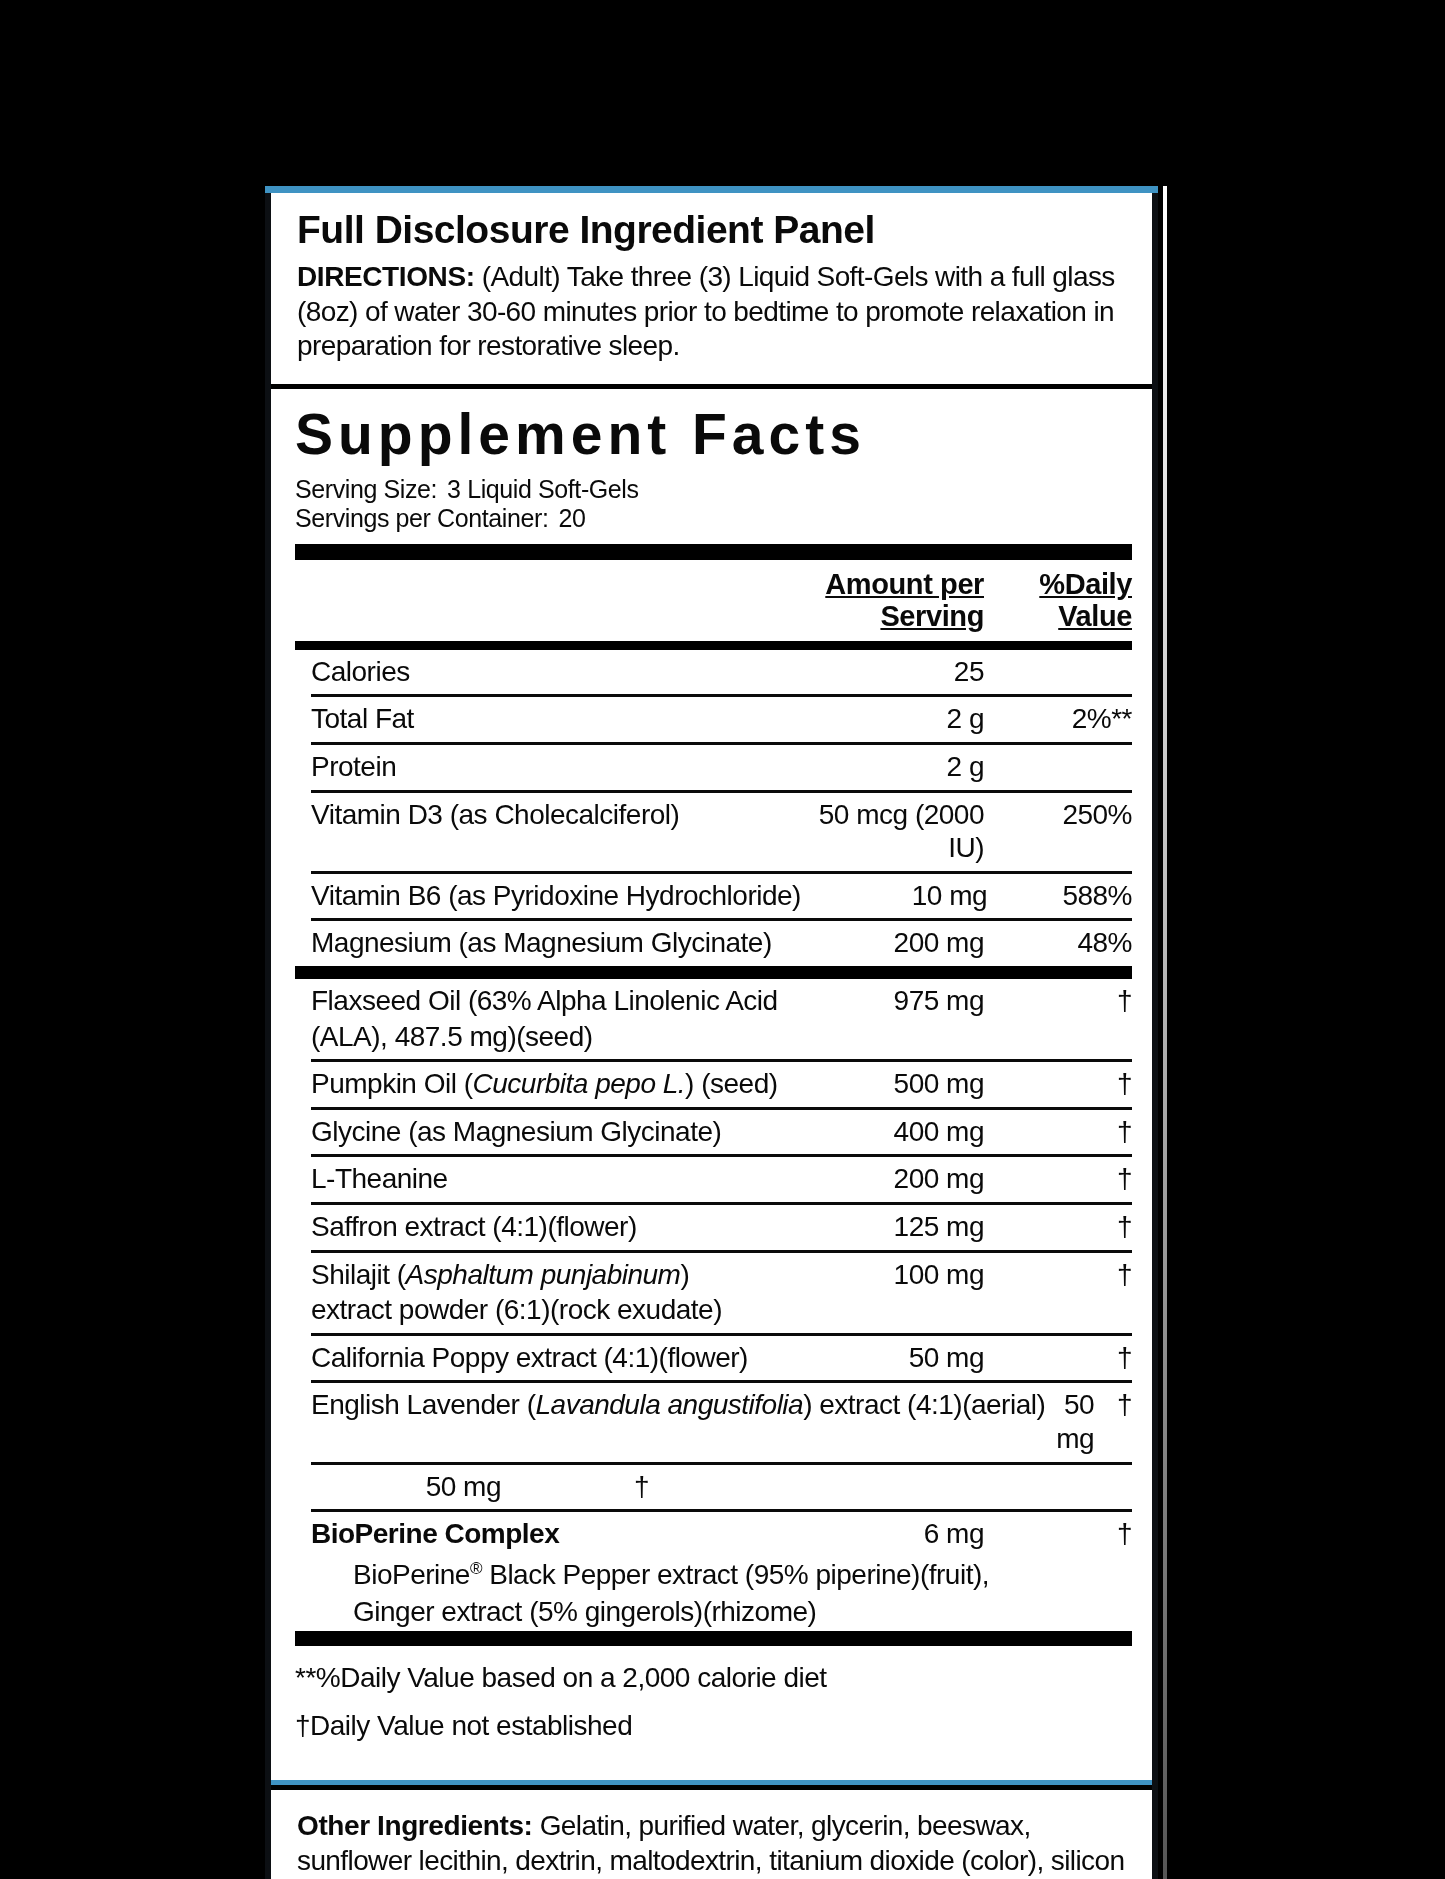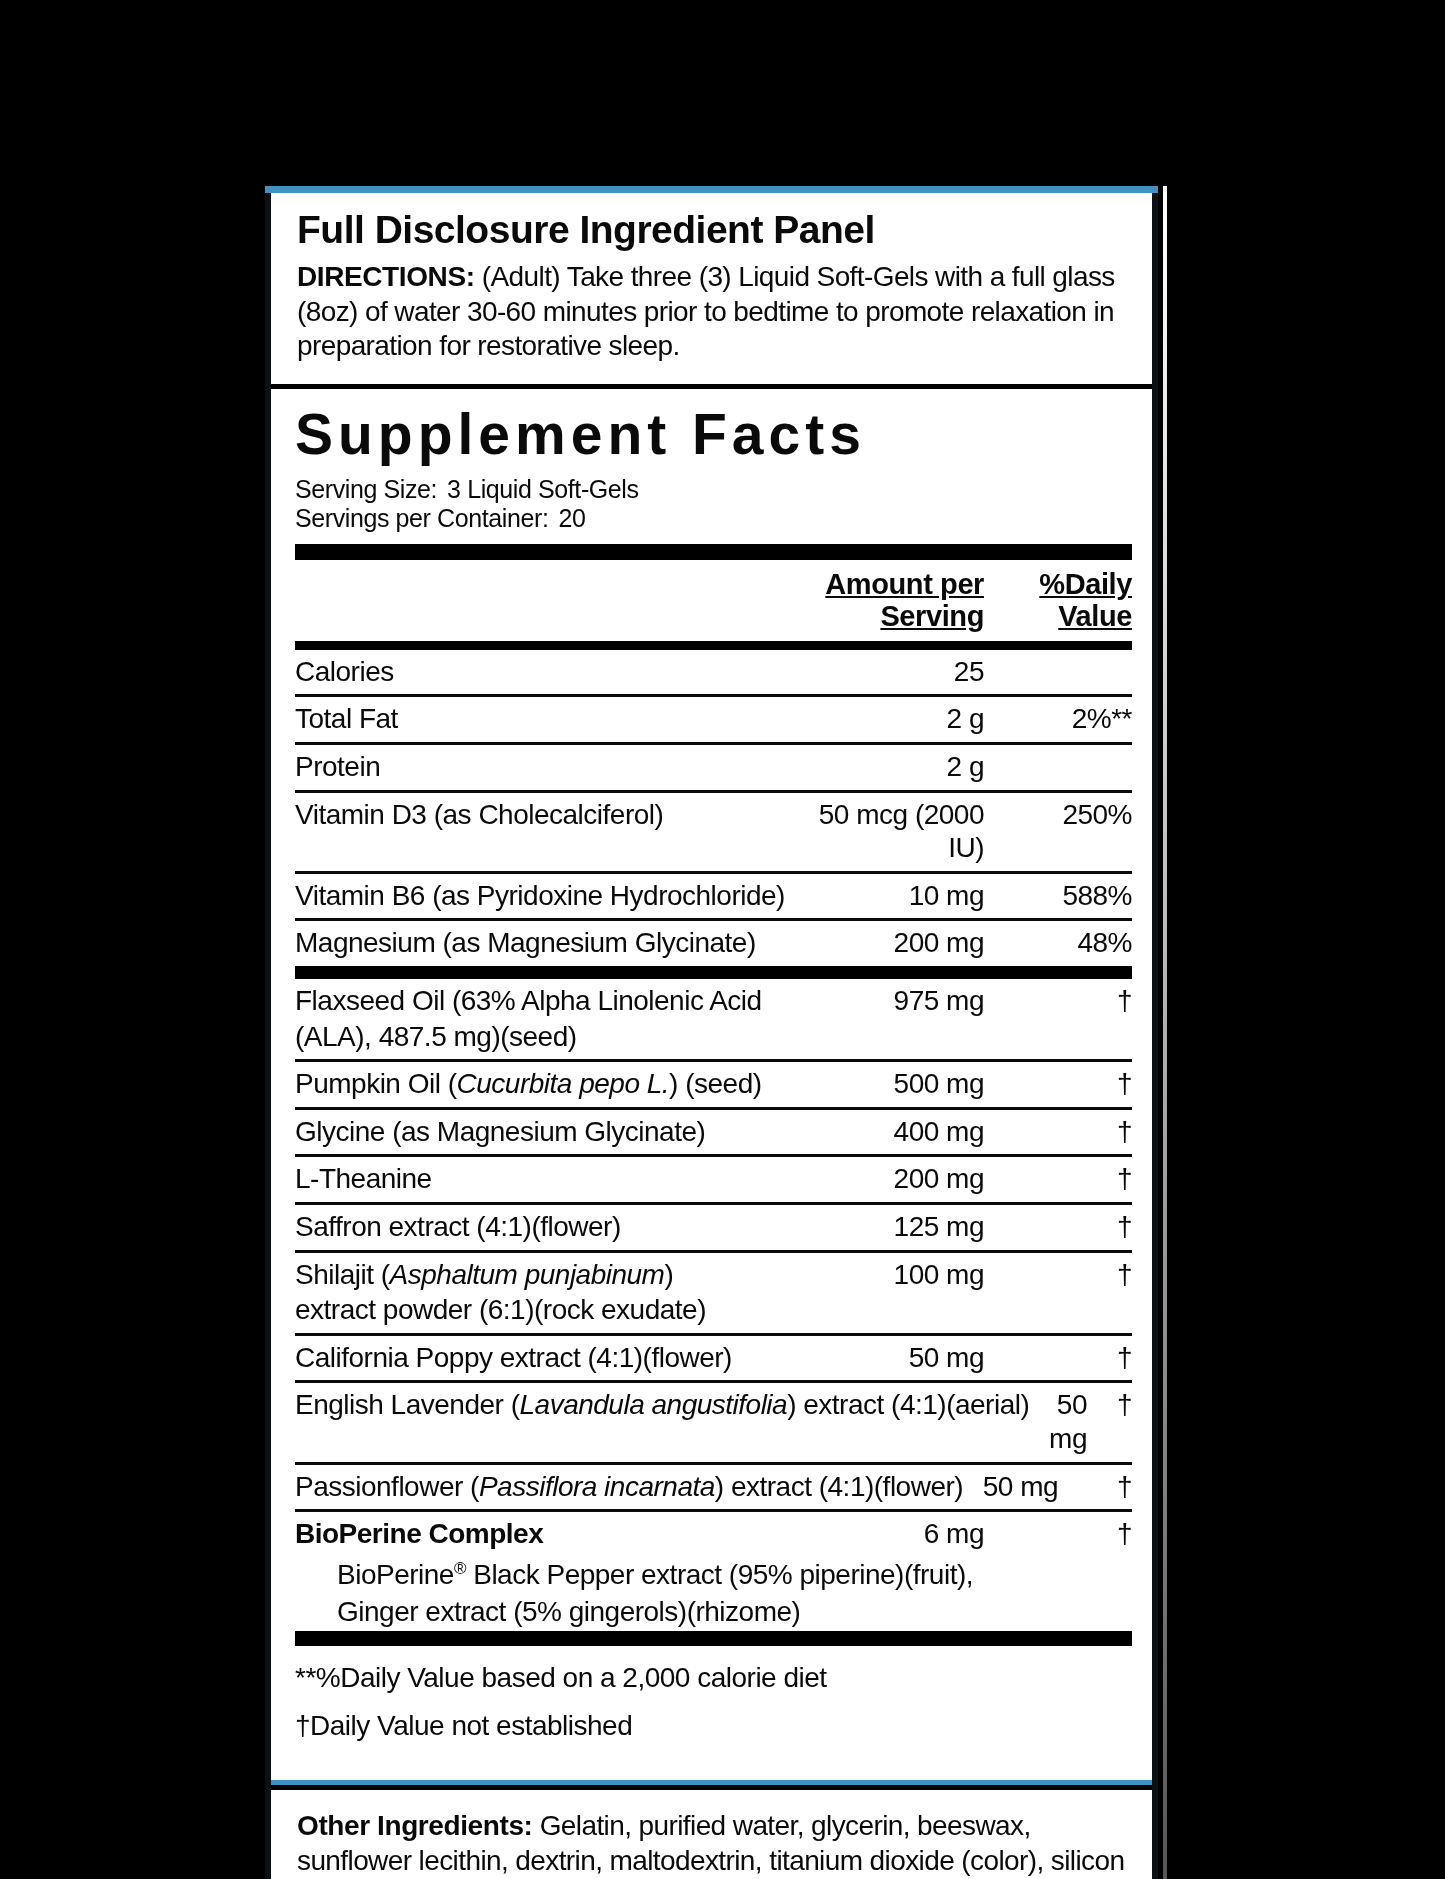--- a/index.html
+++ b/index.html
@@ -27,21 +27,21 @@
   .bar{background:#000;}
   .bar-1{height:16px;margin-top:10px;}
   .bar-hdr{height:9px;}
   .bar-mid{height:13px;}
   .bar-bot{height:15px;}
   .hdr-row{display:flex;align-items:flex-end;padding:8px 0 8px 0;}
   .hdr-row .sp{flex:1;}
   .col-amt{width:190px;text-align:right;}
   .col-dv{width:148px;text-align:right;}
   .hdr{font-weight:bold;font-size:29px;line-height:1.12;letter-spacing:-0.4px;text-decoration:underline;}
-  .rows .row{border-top:3px solid #0a0a0a;}
+  .rows .row{border-top:3px solid #0a0a0a;margin-left:16px;}
   .rows .row:first-child{border-top:none;}
   .row-main{display:flex;align-items:flex-start;padding:5px 0 6px 0;font-size:28px;letter-spacing:-0.5px;line-height:1.2;}
   .row-name{flex:1;white-space:nowrap;}
   .row-name em{font-style:italic;}
   .row-name.bold{font-weight:bold;}
   .row-line2{font-size:28px;letter-spacing:-0.5px;margin-top:-4px;padding-bottom:6px;line-height:1.2;}
   .row-sub{font-size:28px;letter-spacing:-0.5px;padding-left:42px;line-height:1.25;padding-bottom:2px;}
   .row-sub sup{font-size:17px;}
   .footnote{font-size:28px;letter-spacing:-0.5px;margin:16px 0 0 0;}
   .footnote:last-child{margin-bottom:18px;}
@@ -198,21 +198,20 @@
           </div>
           <div class="row">
             <div class="row-main">
               <span class="row-name"><span>English Lavender (</span><em>Lavandula angustifolia</em><span>) extract (4:1)(aerial)</span></span>
               <span class="col-amt">50 mg</span>
               <span class="col-dv">†</span>
             </div>
           </div>
           <div class="row">
             <div class="row-main">
-              <span class="row-name"><span>Passionflower (</span><em>Passiflora incarnata</em><span>) extract (4:1)(flower)</span></span>
               <span class="col-amt">50 mg</span>
               <span class="col-dv">†</span>
             </div>
           </div>
           <div class="row">
             <div class="row-main">
               <span class="row-name bold"><b>BioPerine Complex</b></span>
               <span class="col-amt">6 mg</span>
               <span class="col-dv">†</span>
             </div>

